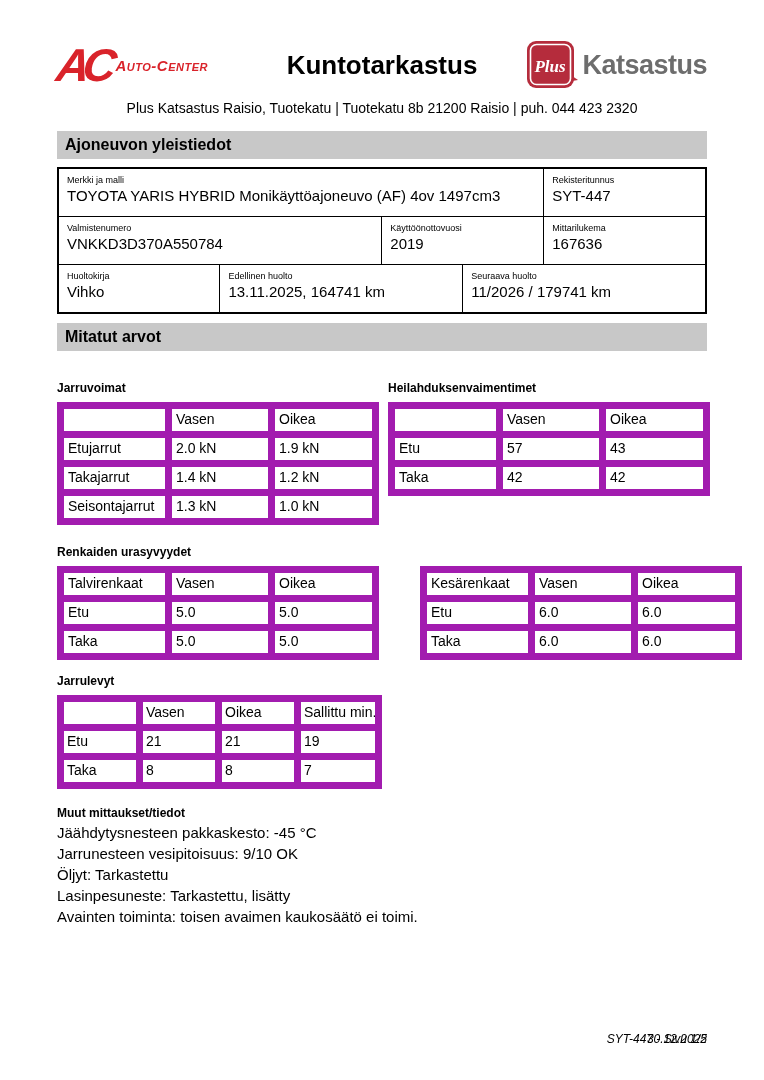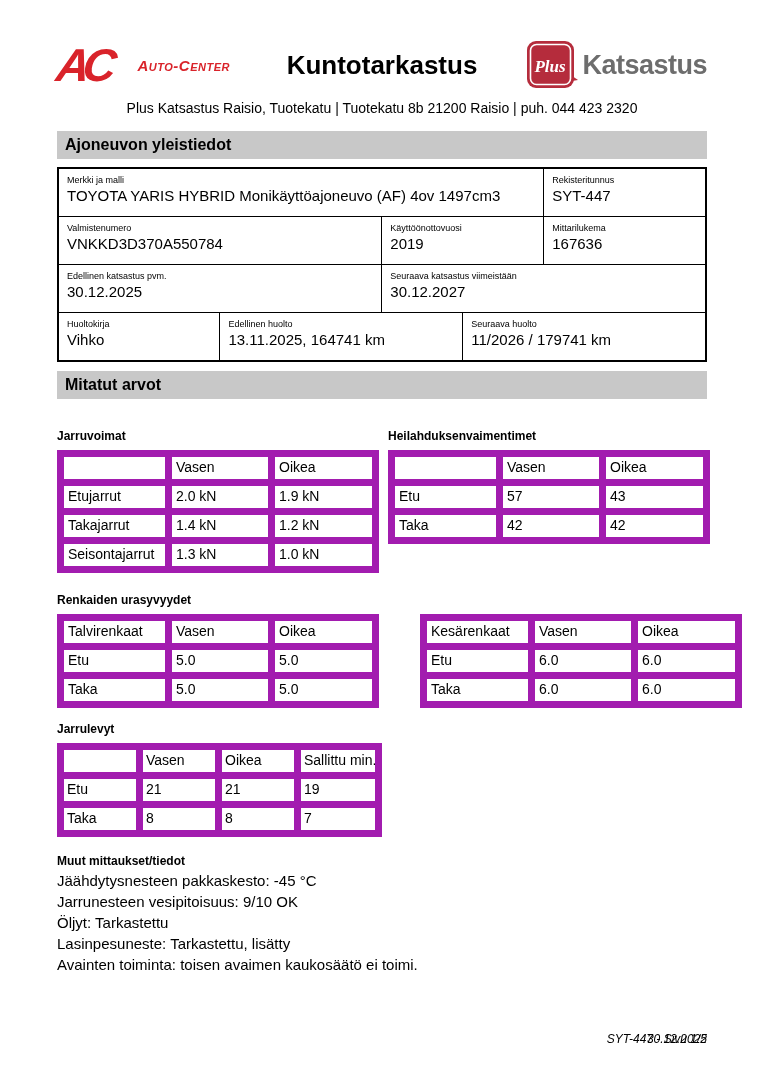--- a/index.html
+++ b/index.html
@@ -6,21 +6,21 @@
   body { font-family:"Liberation Sans", sans-serif; color:#000; }
   .page { position:relative; width:764px; height:1080px; margin:0 auto; background:#fff;
           padding:38px 57px 0; box-sizing:border-box; overflow:hidden; }
 
   
   .header-row { display:flex; align-items:center; height:54px; }
   .ac-logo { width:190px; display:flex; align-items:center; }
   .ac-mono { font-weight:bold; font-style:italic; font-size:46px; line-height:1;
              color:#d9232a; letter-spacing:-7px; display:inline-block; transform:skewX(-8deg); }
   .ac-name { color:#d9232a; font-weight:bold; font-style:italic; font-size:15px;
-             font-variant:small-caps; letter-spacing:0.5px; margin-left:28px; white-space:nowrap; }
+             font-variant:small-caps; letter-spacing:0.5px; margin-left:6px; white-space:nowrap; }
   .doc-title { flex:1; text-align:center; font-size:26px; font-weight:bold; }
   .plus-logo { width:190px; display:flex; align-items:center; justify-content:flex-end; }
   .plus-badge { flex:0 0 auto; }
   .kats-name { color:#6d6d6d; font-weight:bold; font-size:27px; letter-spacing:-0.5px; margin-left:4px; }
   .address { text-align:center; font-size:14px; margin-top:8px; }
 
   
   .section-bar { background:#c8c8c8; font-size:16px; font-weight:bold;
                  padding:5px 8px 5px 8px; margin-top:15px; }
   .section-bar.second { margin-top:9px; }
@@ -128,30 +128,20 @@
         <div class="cl">Valmistenumero</div>
         <div class="cv">VNKKD3D370A550784</div>
       </td>
       <td colspan="6">
         <div class="cl">Käyttöönottovuosi</div>
         <div class="cv">2019</div>
       </td>
       <td colspan="6">
         <div class="cl">Mittarilukema</div>
         <div class="cv">167636</div>
-      </td>
-    </tr>
-    <tr>
-      <td colspan="12">
-        <div class="cl">Edellinen katsastus pvm.</div>
-        <div class="cv">30.12.2025</div>
-      </td>
-      <td colspan="12">
-        <div class="cl">Seuraava katsastus viimeistään</div>
-        <div class="cv">30.12.2027</div>
       </td>
     </tr>
     <tr>
       <td colspan="6">
         <div class="cl">Huoltokirja</div>
         <div class="cv">Vihko</div>
       </td>
       <td colspan="9">
         <div class="cl">Edellinen huolto</div>
         <div class="cv">13.11.2025, 164741 km</div>

